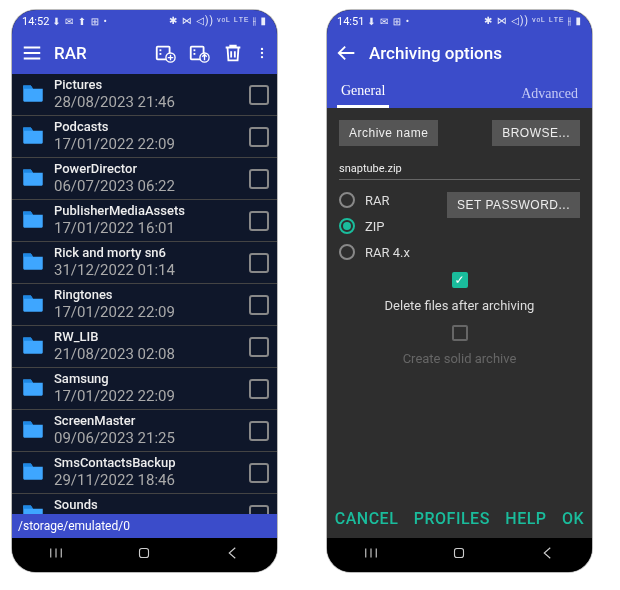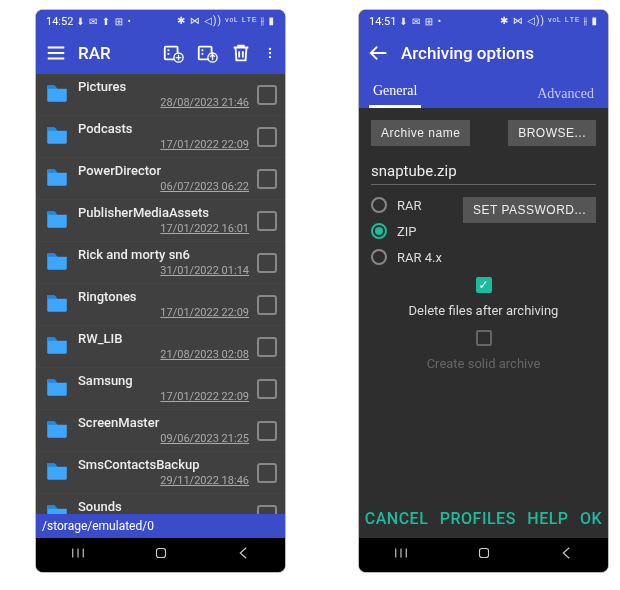--- a/index.html
+++ b/index.html
@@ -9,26 +9,25 @@
     width: 620px;
     height: 590px;
     display: flex;
     gap: 50px;
     padding: 10px 12px;
   }
   .phone {
     width: 265px;
     height: 562px;
     background: #000;
-    border-radius: 7px;
+    border-radius: 24px;
     overflow: hidden;
     display: flex;
     flex-direction: column;
     box-shadow: 0 0 0 1px #bbb;
-    margin-left: 24px;
   }
   .statusbar {
     height: 22px;
     background: #3B4CCA;
     color: #fff;
     display: flex;
     align-items: center;
     justify-content: space-between;
     padding: 0 10px;
     font-size: 11px;
@@ -41,47 +40,47 @@
     display: flex;
     align-items: center;
     padding: 0 8px;
     gap: 10px;
   }
   .appbar .title { font-size: 17px; font-weight: 500; flex: 1; }
   .icon-btn { width: 24px; height:24px; display:flex;align-items:center;justify-content:center; cursor:pointer;}
   .icon-btn svg { width: 22px; height:22px; fill:#fff; }
   .filelist {
     flex: 1;
-    background: #404040;
+    background: #0f172a;
     overflow: hidden;
   }
   .row {
     height: 42px;
     display: flex;
     align-items: center;
     padding: 0 8px;
     border-bottom: 1px solid #444;
     gap: 8px;
   }
   .folder-icon svg { width: 26px; height: 26px; }
   .row-main { flex:1; display:flex; flex-direction:column; }
   .row-name { color:#eee; font-size: 13px; font-weight:500; line-height:1.1;}
-  .row-date { color:#aaa; font-size: 11px; text-align:right; margin-top:1px;text-decoration:underline;}
+  .row-date { color:#aaa; font-size: 15px; margin-top:1px;}
   .checkbox { width:20px;height:20px;border:2px solid #888;border-radius:3px; }
   .pathbar { height: 20px; background:#3B4CCA; color:#fff; font-size:12px; display:flex;align-items:center; padding:12px 6px;}
   .navbar { height: 34px; background:#000; display:flex; align-items:center; justify-content:space-around;}
   .navbar svg { width:18px;height:18px; stroke:#ccc; fill:none; stroke-width:1.5;}
   
   .tabs { height: 34px; background:#3B4CCA; display:flex; align-items:flex-end; padding:0 10px; gap:40px; justify-content:center;}
   .tab { color:#c5caf5; font-size:14px; padding:6px 4px; cursor:pointer;font-family:Liberation Serif, serif;}
   .tab.active { color:#fff; border-bottom:3px solid #fff; font-weight:500;}
   .content { flex:1; background:#2e2e2e; padding:12px; display:flex; flex-direction:column; gap:12px; }
   .row-control { display:flex; align-items:center; gap:0; }
   .btn { background:#555; color:#eee; font-size:12px; padding:6px 10px; border:none; cursor:pointer; letter-spacing:.5px;}
-  .input-line { color:#eee; font-size:15px; border-bottom:1px solid #666; padding:4px 0; }
+  .input-line { color:#eee; font-size:11px; border-bottom:1px solid #666; padding:4px 0; }
   .radio-group { display:flex; flex-direction:column; gap:10px; }
   .radio-row { display:flex; align-items:center; gap:10px; color:#ddd; font-size:13px; cursor:pointer;}
   .radio { width:16px;height:16px;border:2px solid #888;border-radius:50%; display:flex;align-items:center;justify-content:center;}
   .radio.checked { border-color:#1abc9c; }
   .radio.checked::after { content:''; width:8px;height:8px;border-radius:50%;background:#1abc9c;}
   .check-row { display:flex; align-items:center; gap:10px; font-size:13px; cursor:pointer;flex-direction:column;}
   .checkbox2 { width:16px;height:16px;border:2px solid #666;border-radius:2px; display:flex;align-items:center;justify-content:center;}
   .checkbox2.checked { background:#1abc9c; border-color:#1abc9c; }
   .checkbox2.checked::after { content:'✓'; color:#fff; font-size:12px; line-height:1;}
   .disabled { color:#666;}
@@ -194,21 +193,21 @@
       </div>
       <div class="row">
     <span class="folder-icon">
       <svg viewBox="0 0 24 24">
             <path d="M3 5h7l2 3h9v11a1 1 0 0 1-1 1H4a1 1 0 0 1-1-1V5z" fill="#3ea6ff"></path>
             <path d="M3 5h7l2 3H3z" fill="#1e88e5"></path>
           </svg>
     </span>
     <div class="row-main">
       <span class="row-name">Rick and morty sn6</span>
-      <span class="row-date">31/01/2022 01:14</span>
+      <span class="row-date">31/12/2022 01:14</span>
     </div>
     <span class="checkbox"></span>
       </div>
       <div class="row">
     <span class="folder-icon">
       <svg viewBox="0 0 24 24">
             <path d="M3 5h7l2 3h9v11a1 1 0 0 1-1 1H4a1 1 0 0 1-1-1V5z" fill="#3ea6ff"></path>
             <path d="M3 5h7l2 3H3z" fill="#1e88e5"></path>
           </svg>
     </span>

